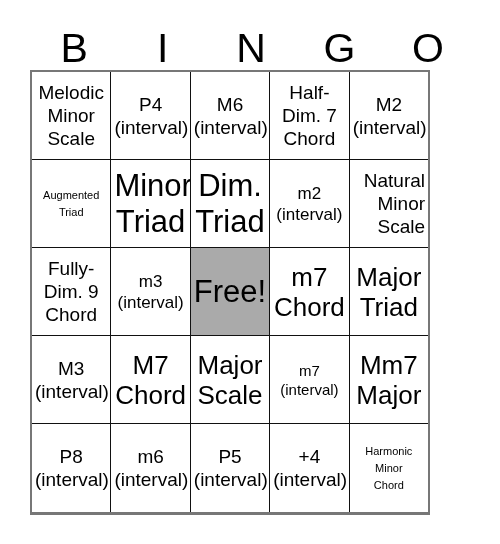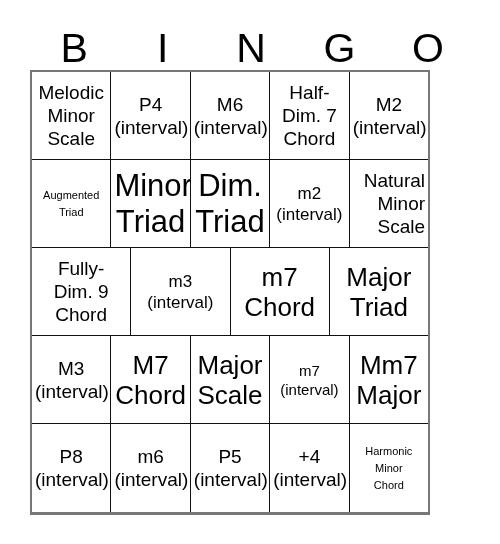--- a/index.html
+++ b/index.html
@@ -168,20 +168,23 @@
       <div class="bingo-row">
         <div class="bingo-cell fs-md" style="border-right-color: rgb(17, 17, 17); border-bottom-color: rgb(17, 17, 17);">
           <span class="cell-text">Fully-
 Dim. 9
 Chord</span>
         </div>
         <div class="bingo-cell fs-sm" style="border-right-color: rgb(17, 17, 17); border-bottom-color: rgb(17, 17, 17);">
           <span class="cell-text">m3
 (interval)</span>
         </div>
+        <div class="bingo-cell fs-xl cell-free" style="background: rgb(170, 170, 170); border-right-color: rgb(17, 17, 17); border-bottom-color: rgb(17, 17, 17);">
+          <span class="cell-text">Free!</span>
+        </div>
         <div class="bingo-cell fs-lg" style="border-right-color: rgb(17, 17, 17); border-bottom-color: rgb(17, 17, 17);">
           <span class="cell-text">m7
 Chord</span>
         </div>
         <div class="bingo-cell fs-lg" style="border-right-color: rgb(17, 17, 17); border-bottom-color: rgb(17, 17, 17);">
           <span class="cell-text">Major
 Triad</span>
         </div>
       </div>
       <div class="bingo-row">

